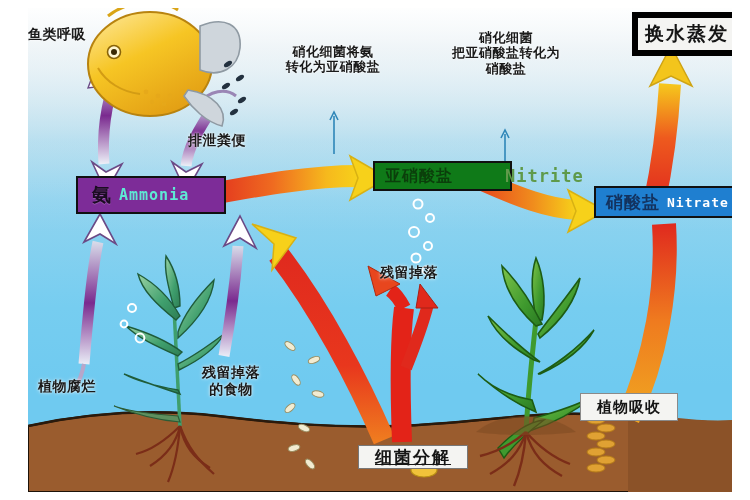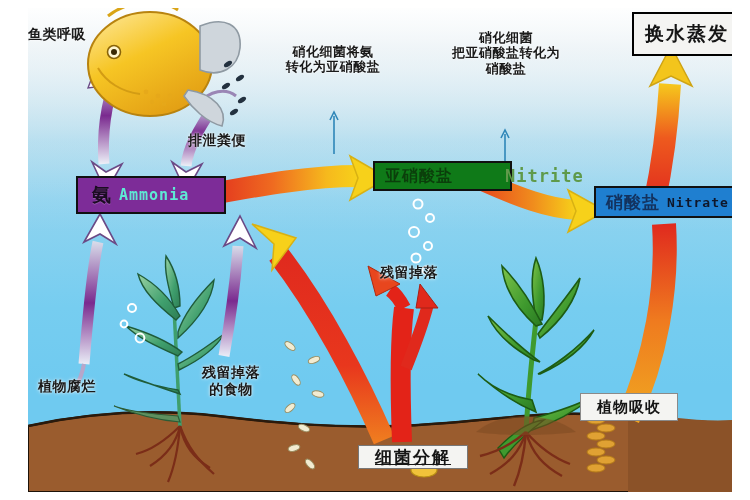--- a/index.html
+++ b/index.html
@@ -33,27 +33,27 @@
   #box-ammonia{left:48px;top:168px;width:150px;height:38px;background:#7d2c98;padding-left:14px;}
   #box-ammonia .cn{color:#1b0c22;text-shadow:0 1px 0 rgba(255,255,255,.18);}
   #box-ammonia .en{color:#5eead4;}
 
   #box-nitrite{left:345px;top:153px;width:139px;height:30px;background:#0f7a18;padding-left:10px;gap:45px;}
   #box-nitrite .cn{font-size:16px;color:#0b3f0b;}
   #box-nitrite .en{font-size:17px;color:#5f9a4a;}
 
   #box-nitrate{left:566px;top:178px;width:148px;height:32px;background:#1f7fd0;padding-left:10px;}
   #box-nitrate .cn{font-size:17px;color:#13325e;}
-  #box-nitrate .en{font-size:13px;color:#0f172a;}
+  #box-nitrate .en{font-size:13px;color:#ffffff;}
 
   
   .cap{position:absolute;box-sizing:border-box;background:#f4f4f2;
        display:flex;align-items:center;justify-content:center;
        font-weight:bold;color:#151515;white-space:nowrap;}
-  #cap-evap{left:604px;top:4px;width:110px;height:44px;border:2px solid #000000;font-size:19px;letter-spacing:2px;}
+  #cap-evap{left:604px;top:4px;width:110px;height:44px;border:6px solid #000000;font-size:19px;letter-spacing:2px;}
   #cap-bact{left:330px;top:437px;width:110px;height:24px;border:1px solid #777;font-size:17px;letter-spacing:2px;text-decoration:underline;}
   #cap-uptake{left:552px;top:385px;width:98px;height:28px;border:1px solid #8a8a8a;font-size:15px;letter-spacing:1px;}
 </style>
 </head>
 <body>
 
 <div id="stage">
 
   <div id="scene">
 

